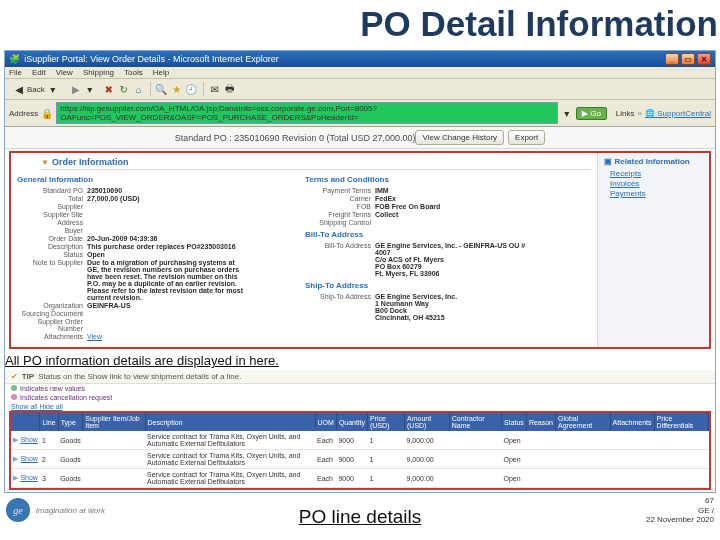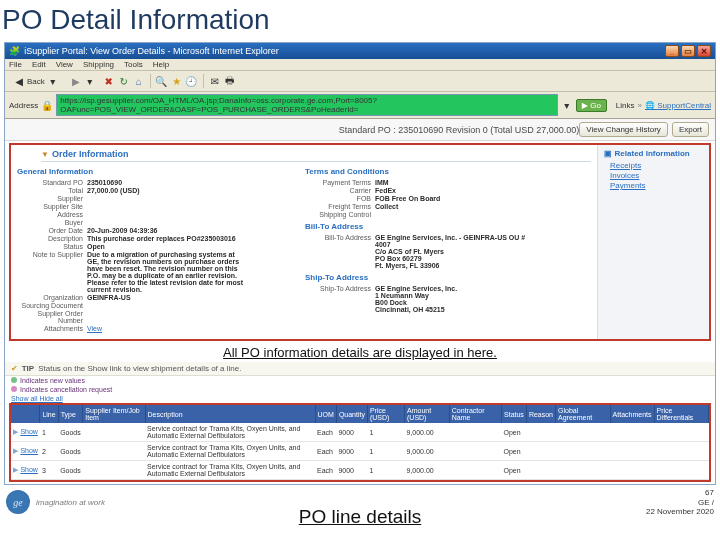--- a/index.html
+++ b/index.html
@@ -1,36 +1,36 @@
 <!DOCTYPE html>
 <html><head>
 <meta charset="utf-8">
 <style>
   * { box-sizing: border-box; margin: 0; padding: 0; }
   body { width: 720px; height: 540px; background: #fff; font-family: Arial, sans-serif; font-size: 8px; color: #333; overflow: hidden; position: relative; }
 
-  .slide-title { font-size: 28px; color: #1f3a5f; font-weight: 400; padding: 4px 2px 6px; }
+  .slide-title { font-size: 35px; color: #1f3a5f; font-weight: 700; padding: 4px 2px 6px; text-align: right; }
 
   .browser-chrome { border: 1px solid #8aa6c6; background: #fff; margin: 0 4px; }
   .title-bar { background: linear-gradient(to bottom,#2a6fc0,#184f96); color:#fff; display:flex; align-items:center; justify-content:space-between; padding:2px 4px; font-size:9px; }
   .title-bar .wbtns { display:flex; gap:2px; }
   .wbtn { width:14px; height:12px; background:linear-gradient(to bottom,#fcd7b0,#e6803f); border:1px solid #8a4a1a; border-radius:2px; display:flex; align-items:center; justify-content:center; color:#5b2e10; font-size:8px; font-weight:bold; }
   .wbtn.close { background:linear-gradient(to bottom,#f8a49a,#d8432f); color:#5b0c00; }
   .menu-bar { background:#ece9d8; border-bottom:1px solid #c4bfae; padding:1px 4px; display:flex; gap:10px; font-size:8px; color:#333; }
   .tool-bar { background:#ece9d8; border-bottom:1px solid #c4bfae; padding:2px 4px; display:flex; align-items:center; gap:3px; font-size:8px; color:#333; }
   .tbtn { display:flex; align-items:center; gap:2px; padding:1px 3px; border:1px solid transparent; border-radius:2px; }
   .tbicon { width:12px; height:12px; display:inline-flex; align-items:center; justify-content:center; font-size:10px; }
   .divider { width:1px; height:14px; background:#c4bfae; margin:0 2px; }
   .addr-bar { background:#ece9d8; border-bottom:1px solid #a7a394; padding:2px 4px; display:flex; align-items:center; gap:3px; font-size:8px; }
   .addr-input { flex:1; background:#22c55e; border:1px solid #7a98b6; padding:1px 3px; color:#333; }
   .go-btn { background:#6ab24b; border:1px solid #3a7a2a; color:#fff; padding:1px 5px; border-radius:2px; font-size:8px; }
   .links-sc { color:#2a6fc0; text-decoration:underline; }
 
   .page { background:#fff; padding:0; }
-  .po-header { background:#f7f7f7; border-bottom:1px solid #d6d6d6; padding:3px 6px; display:flex; justify-content:flex-end; align-items:center; }
+  .po-header { background:#f7f7f7; border-bottom:1px solid #d6d6d6; padding:3px 6px; display:flex; justify-content:center; align-items:center; }
   .po-header-left { font-size:9px; color:#4a4a4a; }
   .po-header-btns { display:flex; gap:4px; }
   .obtn { background:linear-gradient(to bottom,#fff,#e6e6d8); border:1px solid #b2aa8f; border-radius:3px; padding:2px 6px; font-size:8px; color:#333; }
 
   .content-row { display:flex; border:2px solid #c0392b; margin:2px 4px; position:relative; }
   .order-info { flex:1; padding:4px 6px 6px; }
   .sec-title { color:#2a6fc0; font-size:9px; font-weight:bold; border-bottom:1px solid #cfd8e4; padding-bottom:2px; margin-bottom:3px;margin-left:24px; }
   .sec-title .twisty { color:#c48a2a; margin-right:3px; font-size:8px; }
   .two-col { display:flex; gap:2px; }
   .left-col { flex:1; }
@@ -39,21 +39,21 @@
   .kv { display:flex; font-size:7px; margin-bottom:1px; }
   .kv .k { width:70px; text-align:right; color:#5a5a5a; padding-right:4px; }
   .kv .v { color:#2b2b2b; font-weight:bold; }
   .kv .v.reg { font-weight:normal; }
   .kv .v.link { color:#2a6fc0; text-decoration:underline; font-weight:normal; }
 
   .rel-panel { width:112px; background:#f2f4f7; border-left:1px solid #d6dbe4; padding:4px 6px; }
   .rel-title { color:#2a6fc0; font-size:8px; font-weight:bold; display:flex; align-items:center; gap:3px; margin-bottom:3px; }
   .rel-links a { display:block; color:#2a6fc0; text-decoration:underline; font-size:8px; margin:1px 0 1px 6px; }
 
-  .callout1 { text-align:center; font-size:13px; color:#111; padding:2px 0; text-decoration:underline; }
+  .callout1 { text-align:left; font-size:13px; color:#111; padding:2px 0; text-decoration:underline; }
 
   .tip-row { background:#f7f7ef; border-bottom:1px solid #e0ded2; padding:2px 6px; font-size:8px; color:#555; display:flex; align-items:center; gap:4px; }
   .legend-row { padding:1px 6px; font-size:7px; color:#637; }
   .legend-row .dot { display:inline-block; width:6px; height:6px; border-radius:50%; margin-right:3px; }
   .legend-row.new .dot { background:#78c08a; }
   .legend-row.can .dot { background:#d88ac0; }
   .showall { color:#2a6fc0; text-decoration:underline; font-size:7px; margin:1px 6px; display:inline-block; }
 
   .grid-wrap { border:2px solid #c0392b; margin:0 4px 2px; }
   .grid { width:100%; border-collapse:collapse; font-size:7px; }

